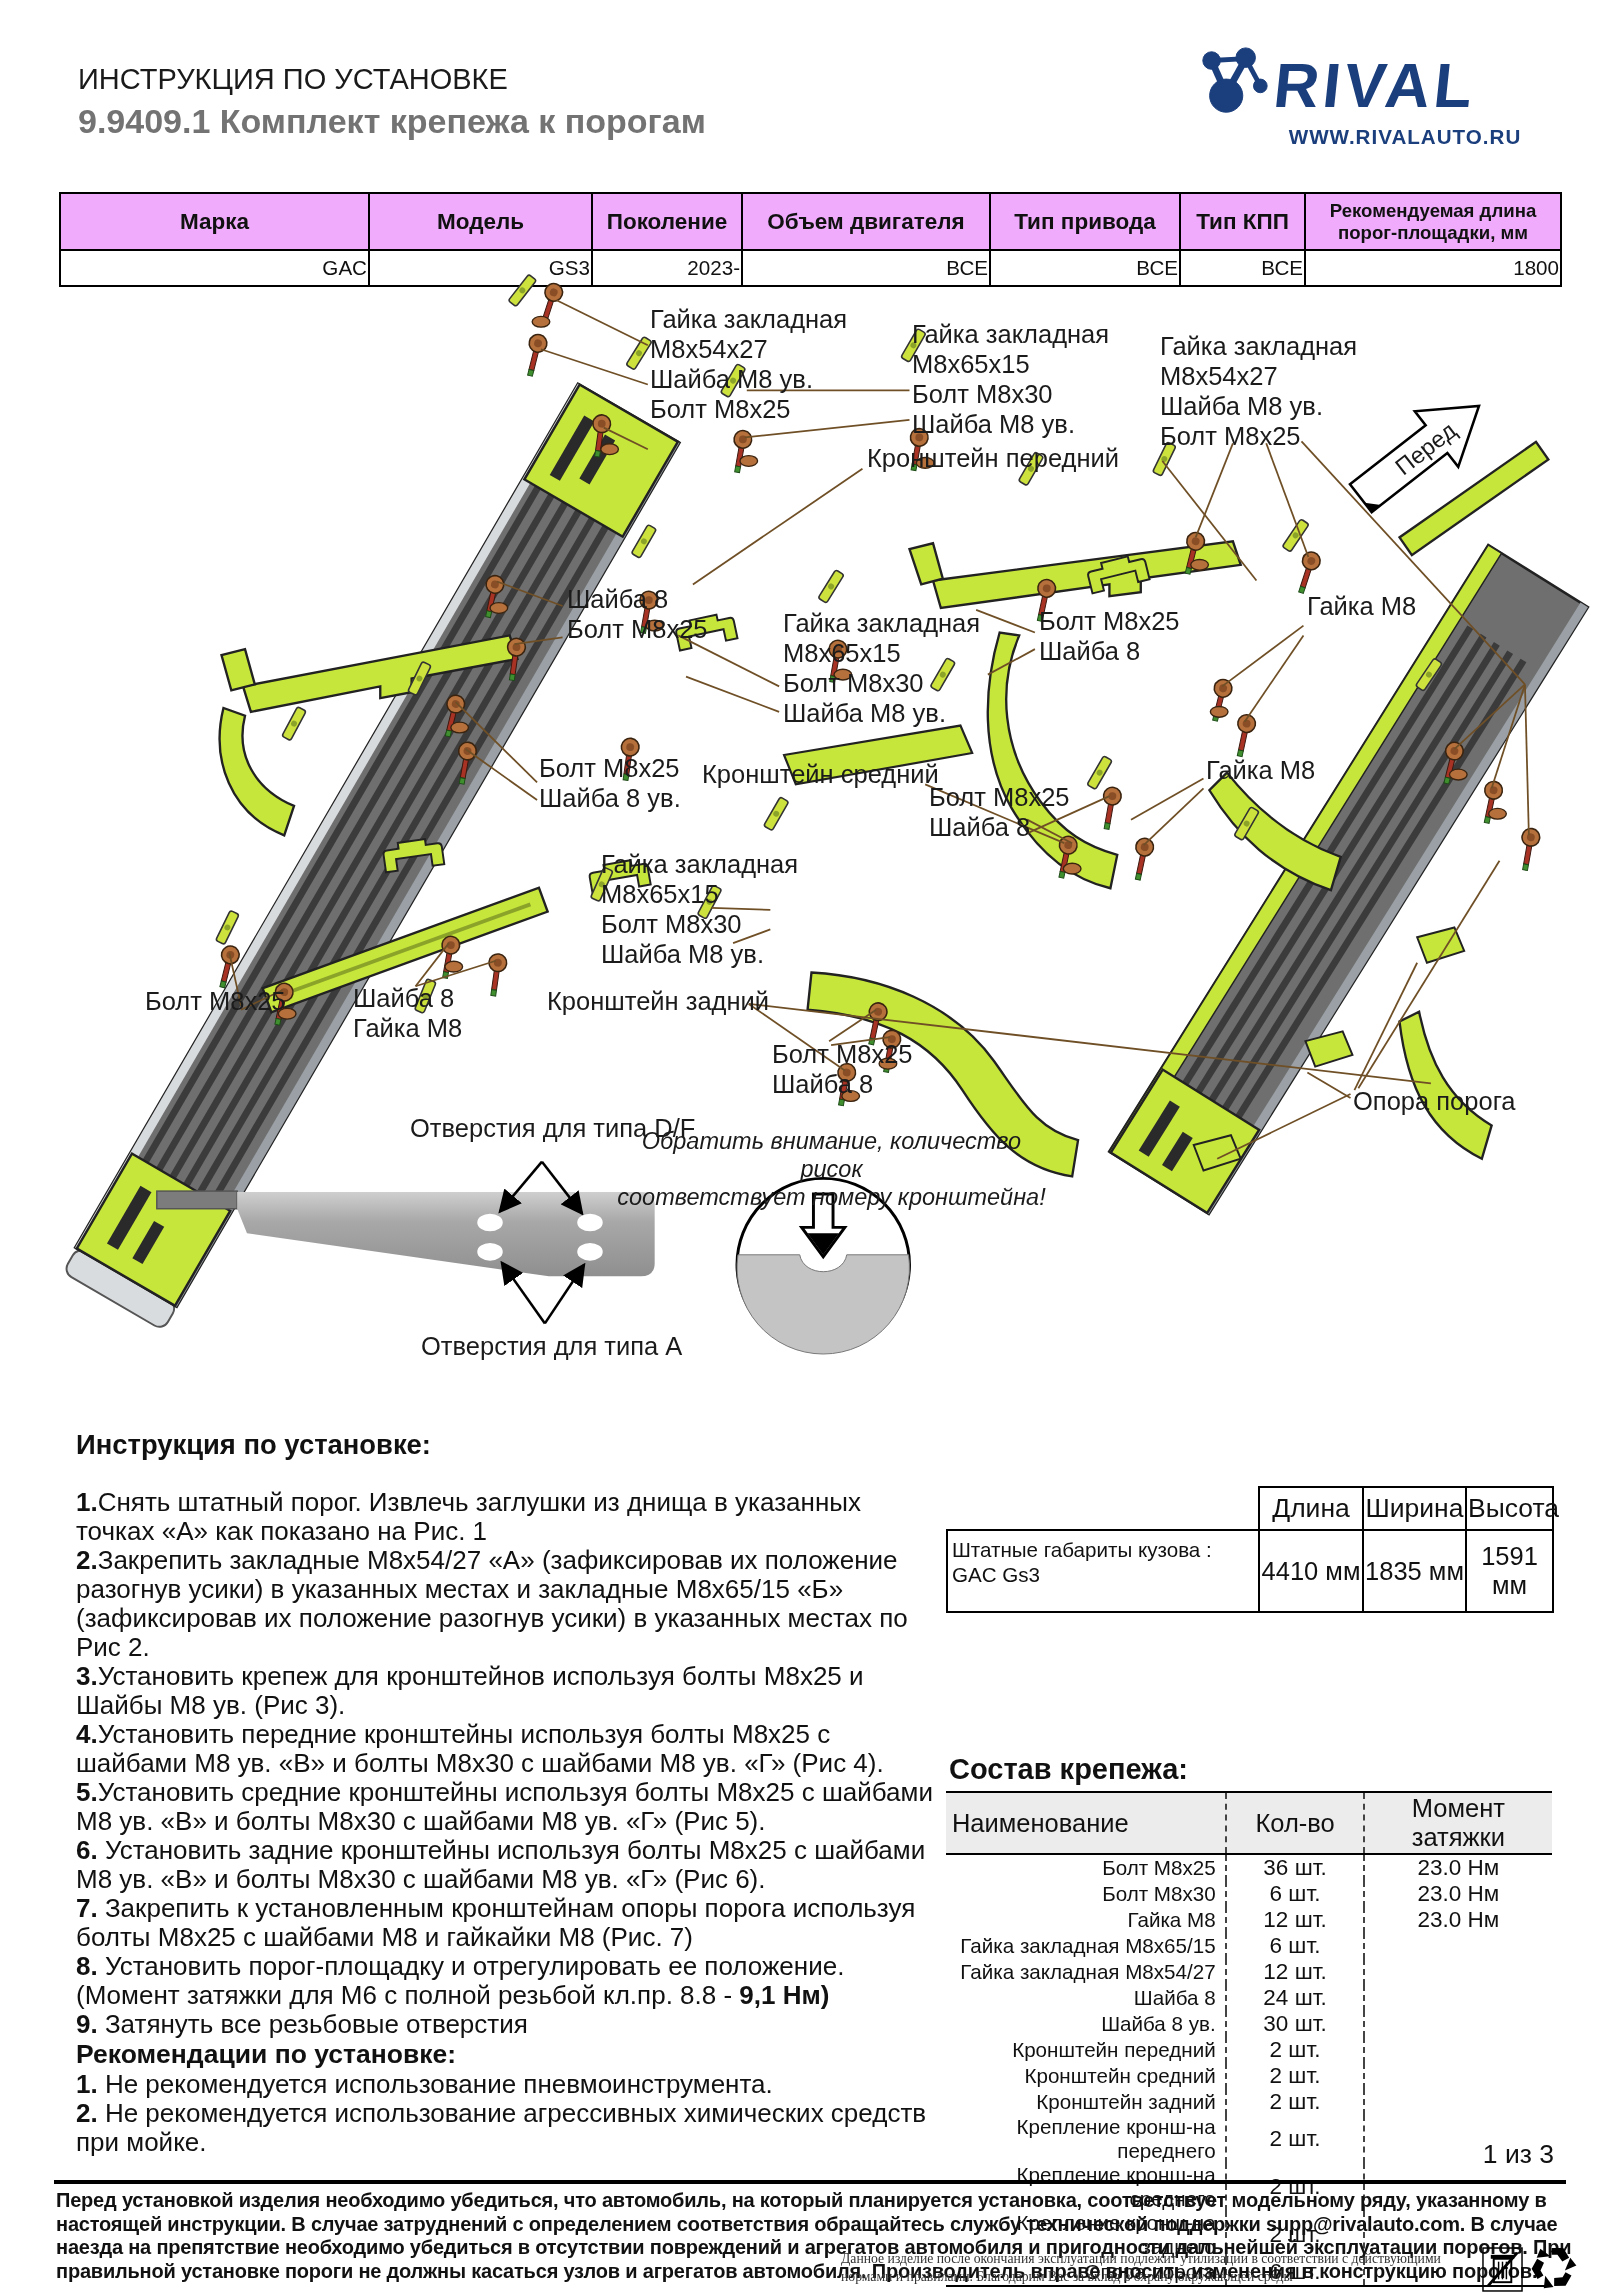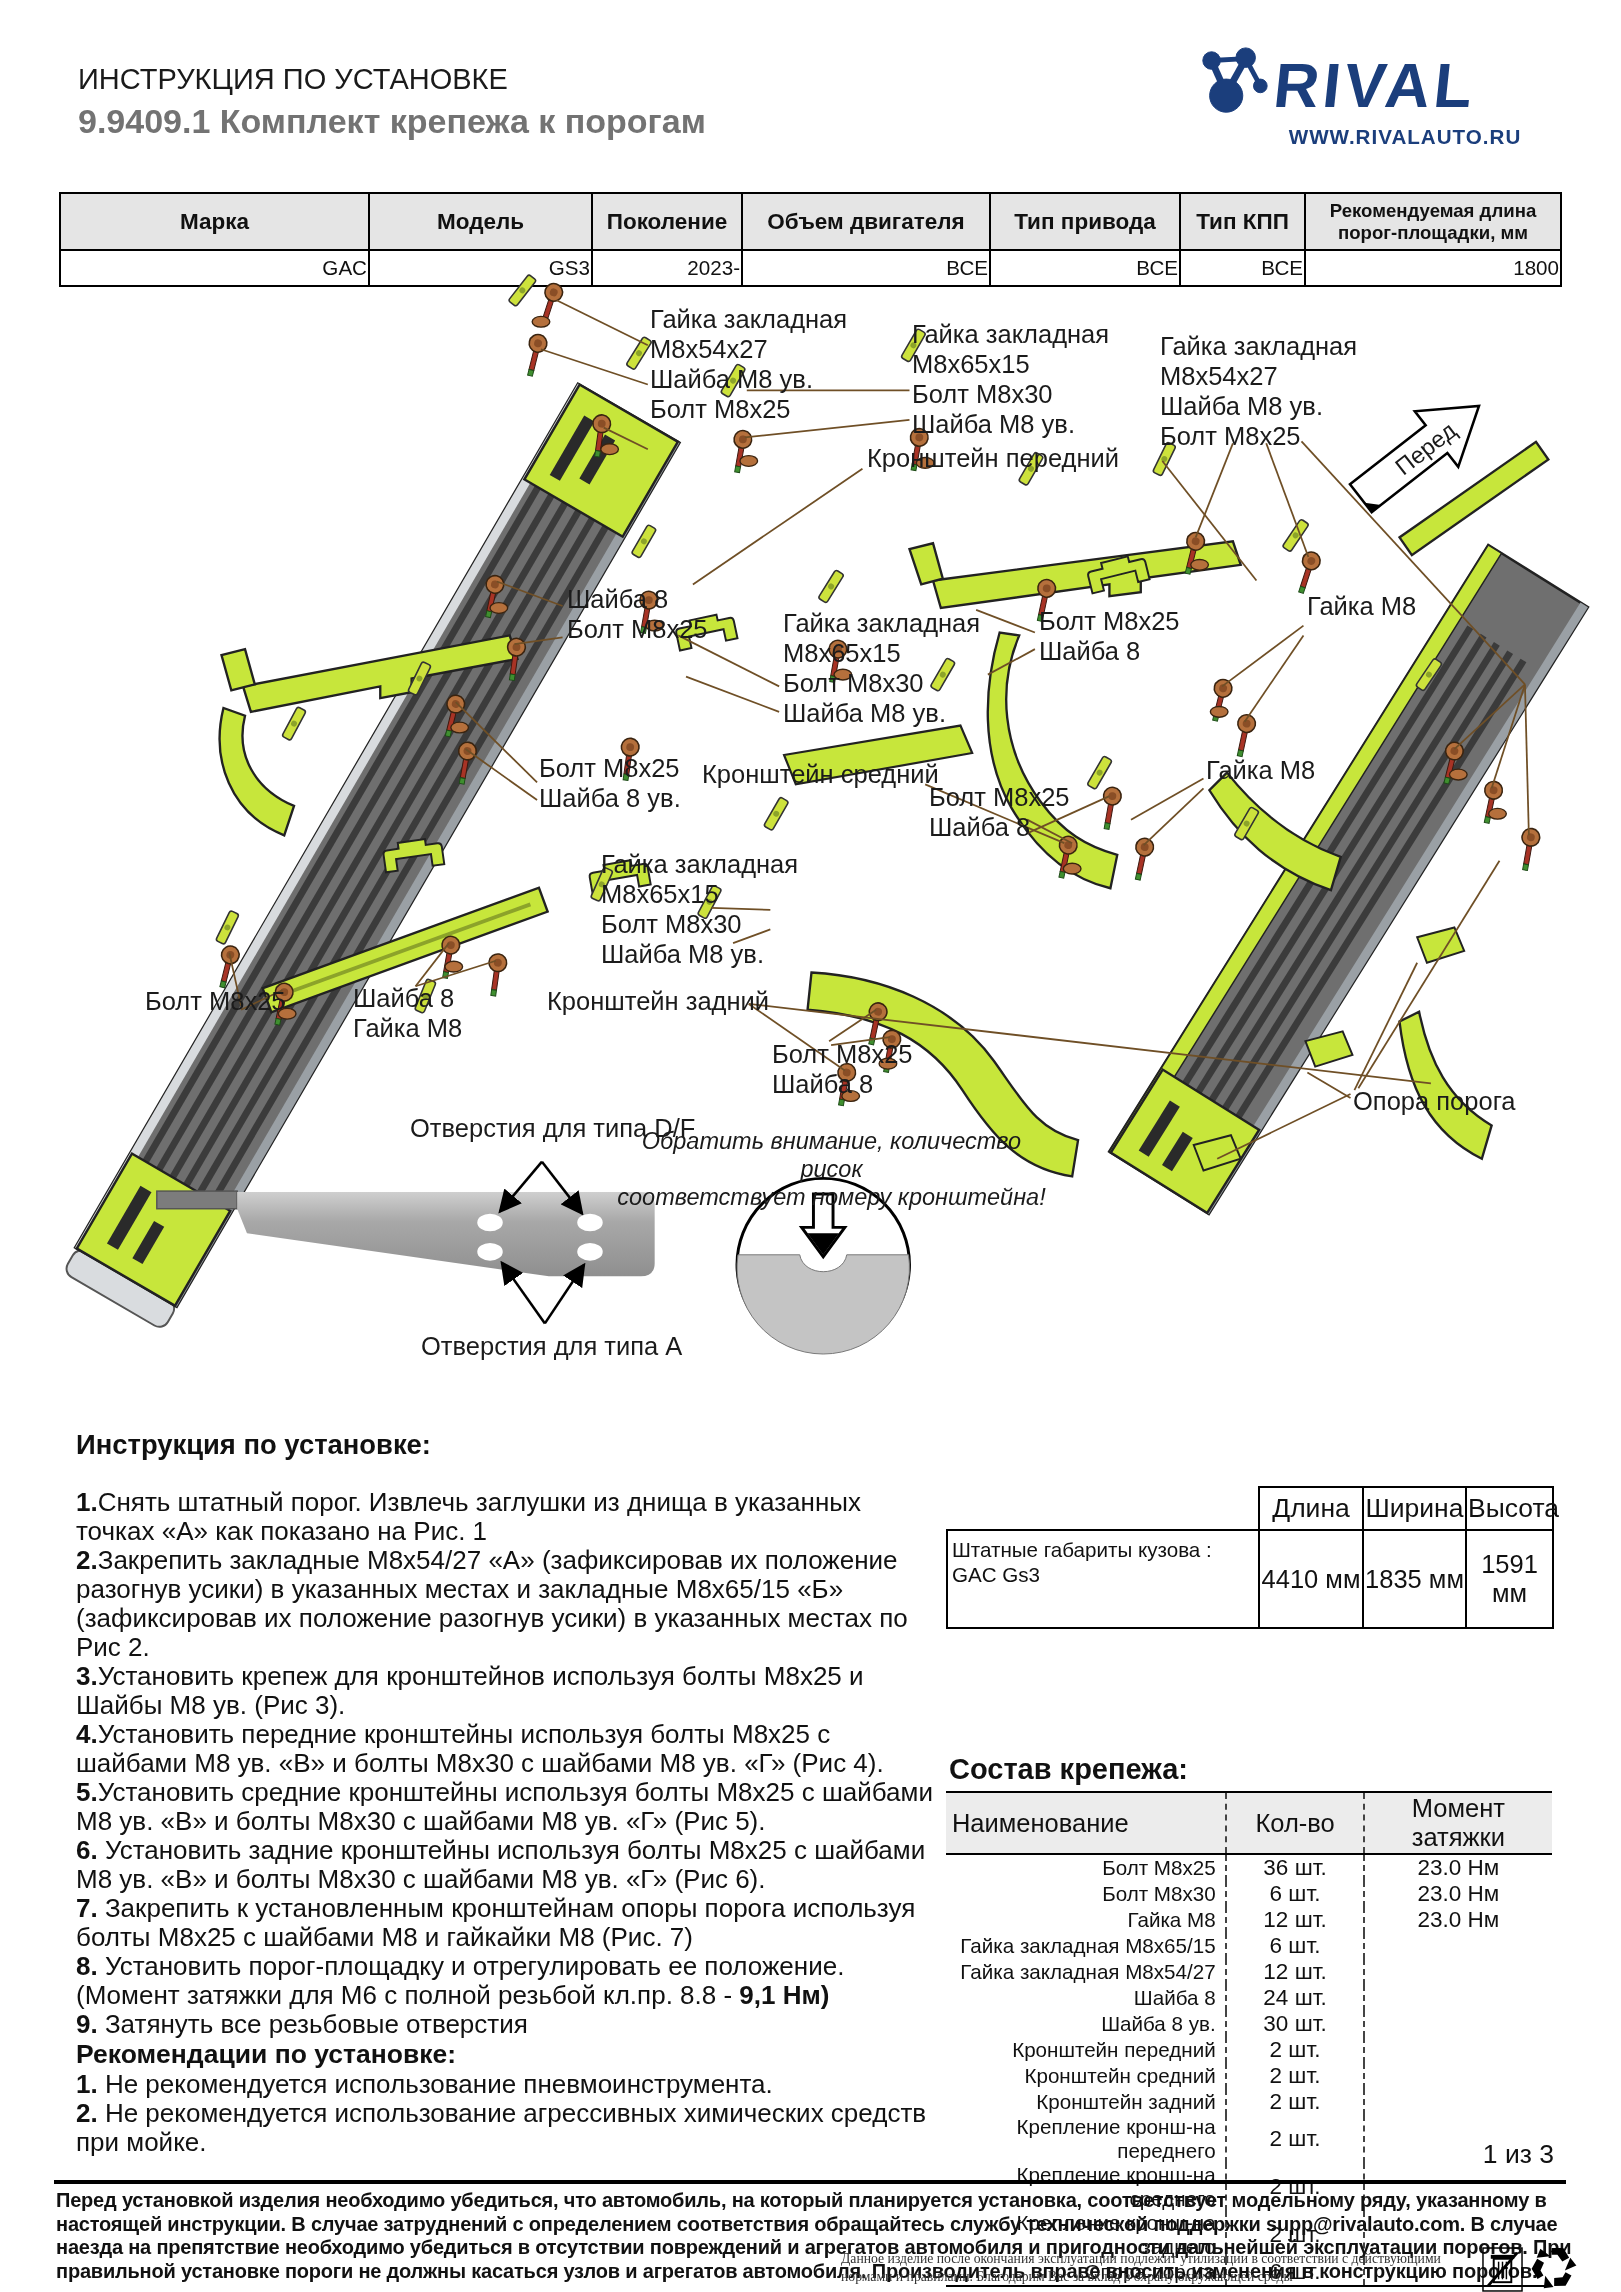--- a/index.html
+++ b/index.html
@@ -6,21 +6,21 @@
   .page{position:relative;width:1621px;height:2293px;background:#fff;overflow:hidden;
         font-family:"Liberation Sans",sans-serif;color:#111;}
   
   .h-line1{position:absolute;left:78px;top:63px;font-size:29px;color:#1a1a1a;}
   .h-line2{position:absolute;left:78px;top:102px;font-size:34px;font-weight:bold;color:#737373;}
   .logo{position:absolute;left:1198px;top:43px;width:345px;height:129px;}
   .logo-url{position:absolute;left:69px;top:82px;width:276px;text-align:center;
             font-size:20.6px;font-weight:bold;color:#1b3e7c;letter-spacing:1px;}
   
   .vtable{position:absolute;left:59px;top:192px;width:1502px;border-collapse:collapse;table-layout:fixed;}
-  .vtable th{border:2px solid #000;background:#e5e5e5;font-size:22.5px;font-weight:bold;height:55px;
+  .vtable th{border:2px solid #000;background:#f0abfc;font-size:22.5px;font-weight:bold;height:55px;
              text-align:center;vertical-align:middle;padding:0 3.9px;}
   .vtable th.small{font-size:18.6px;white-space:pre-line;line-height:21.6px;margin-top:35px;}
   .vtable td{border:2px solid #000;font-size:20.6px;height:32px;text-align:right;vertical-align:middle;}
   
   .dsvg{position:absolute;left:0;top:0;z-index:1;pointer-events:none;}
   .dlabel{position:absolute;z-index:3;font-size:25.5px;line-height:30px;color:#1b1b1b;white-space:pre-line;}
   .dlabel.ctr{text-align:center;}
   
   .instr{position:absolute;left:76px;top:1429px;width:870px;z-index:2;}
   .instr h3{margin:0 0 27.4px 0;font-size:27.4px;}
@@ -424,21 +424,21 @@
         <col style="width:103px">
         <col style="width:87px">
       </colgroup>
     <tbody>
         <tr>
       <th class="blank"></th>
       <th>Длина</th>
       <th>Ширина</th>
       <th>Высота</th>
     </tr>
-    <tr style="height:98px;">
+    <tr style="height:82px;">
       <td class="lbl">Штатные габариты кузова :
 GAC Gs3</td>
       <td class="val">4410 мм</td>
       <td class="val">1835 мм</td>
       <td class="val">1591 мм</td>
     </tr>
   </tbody>
     </table>
 
   <div class="ptitle">Состав крепежа:</div>

